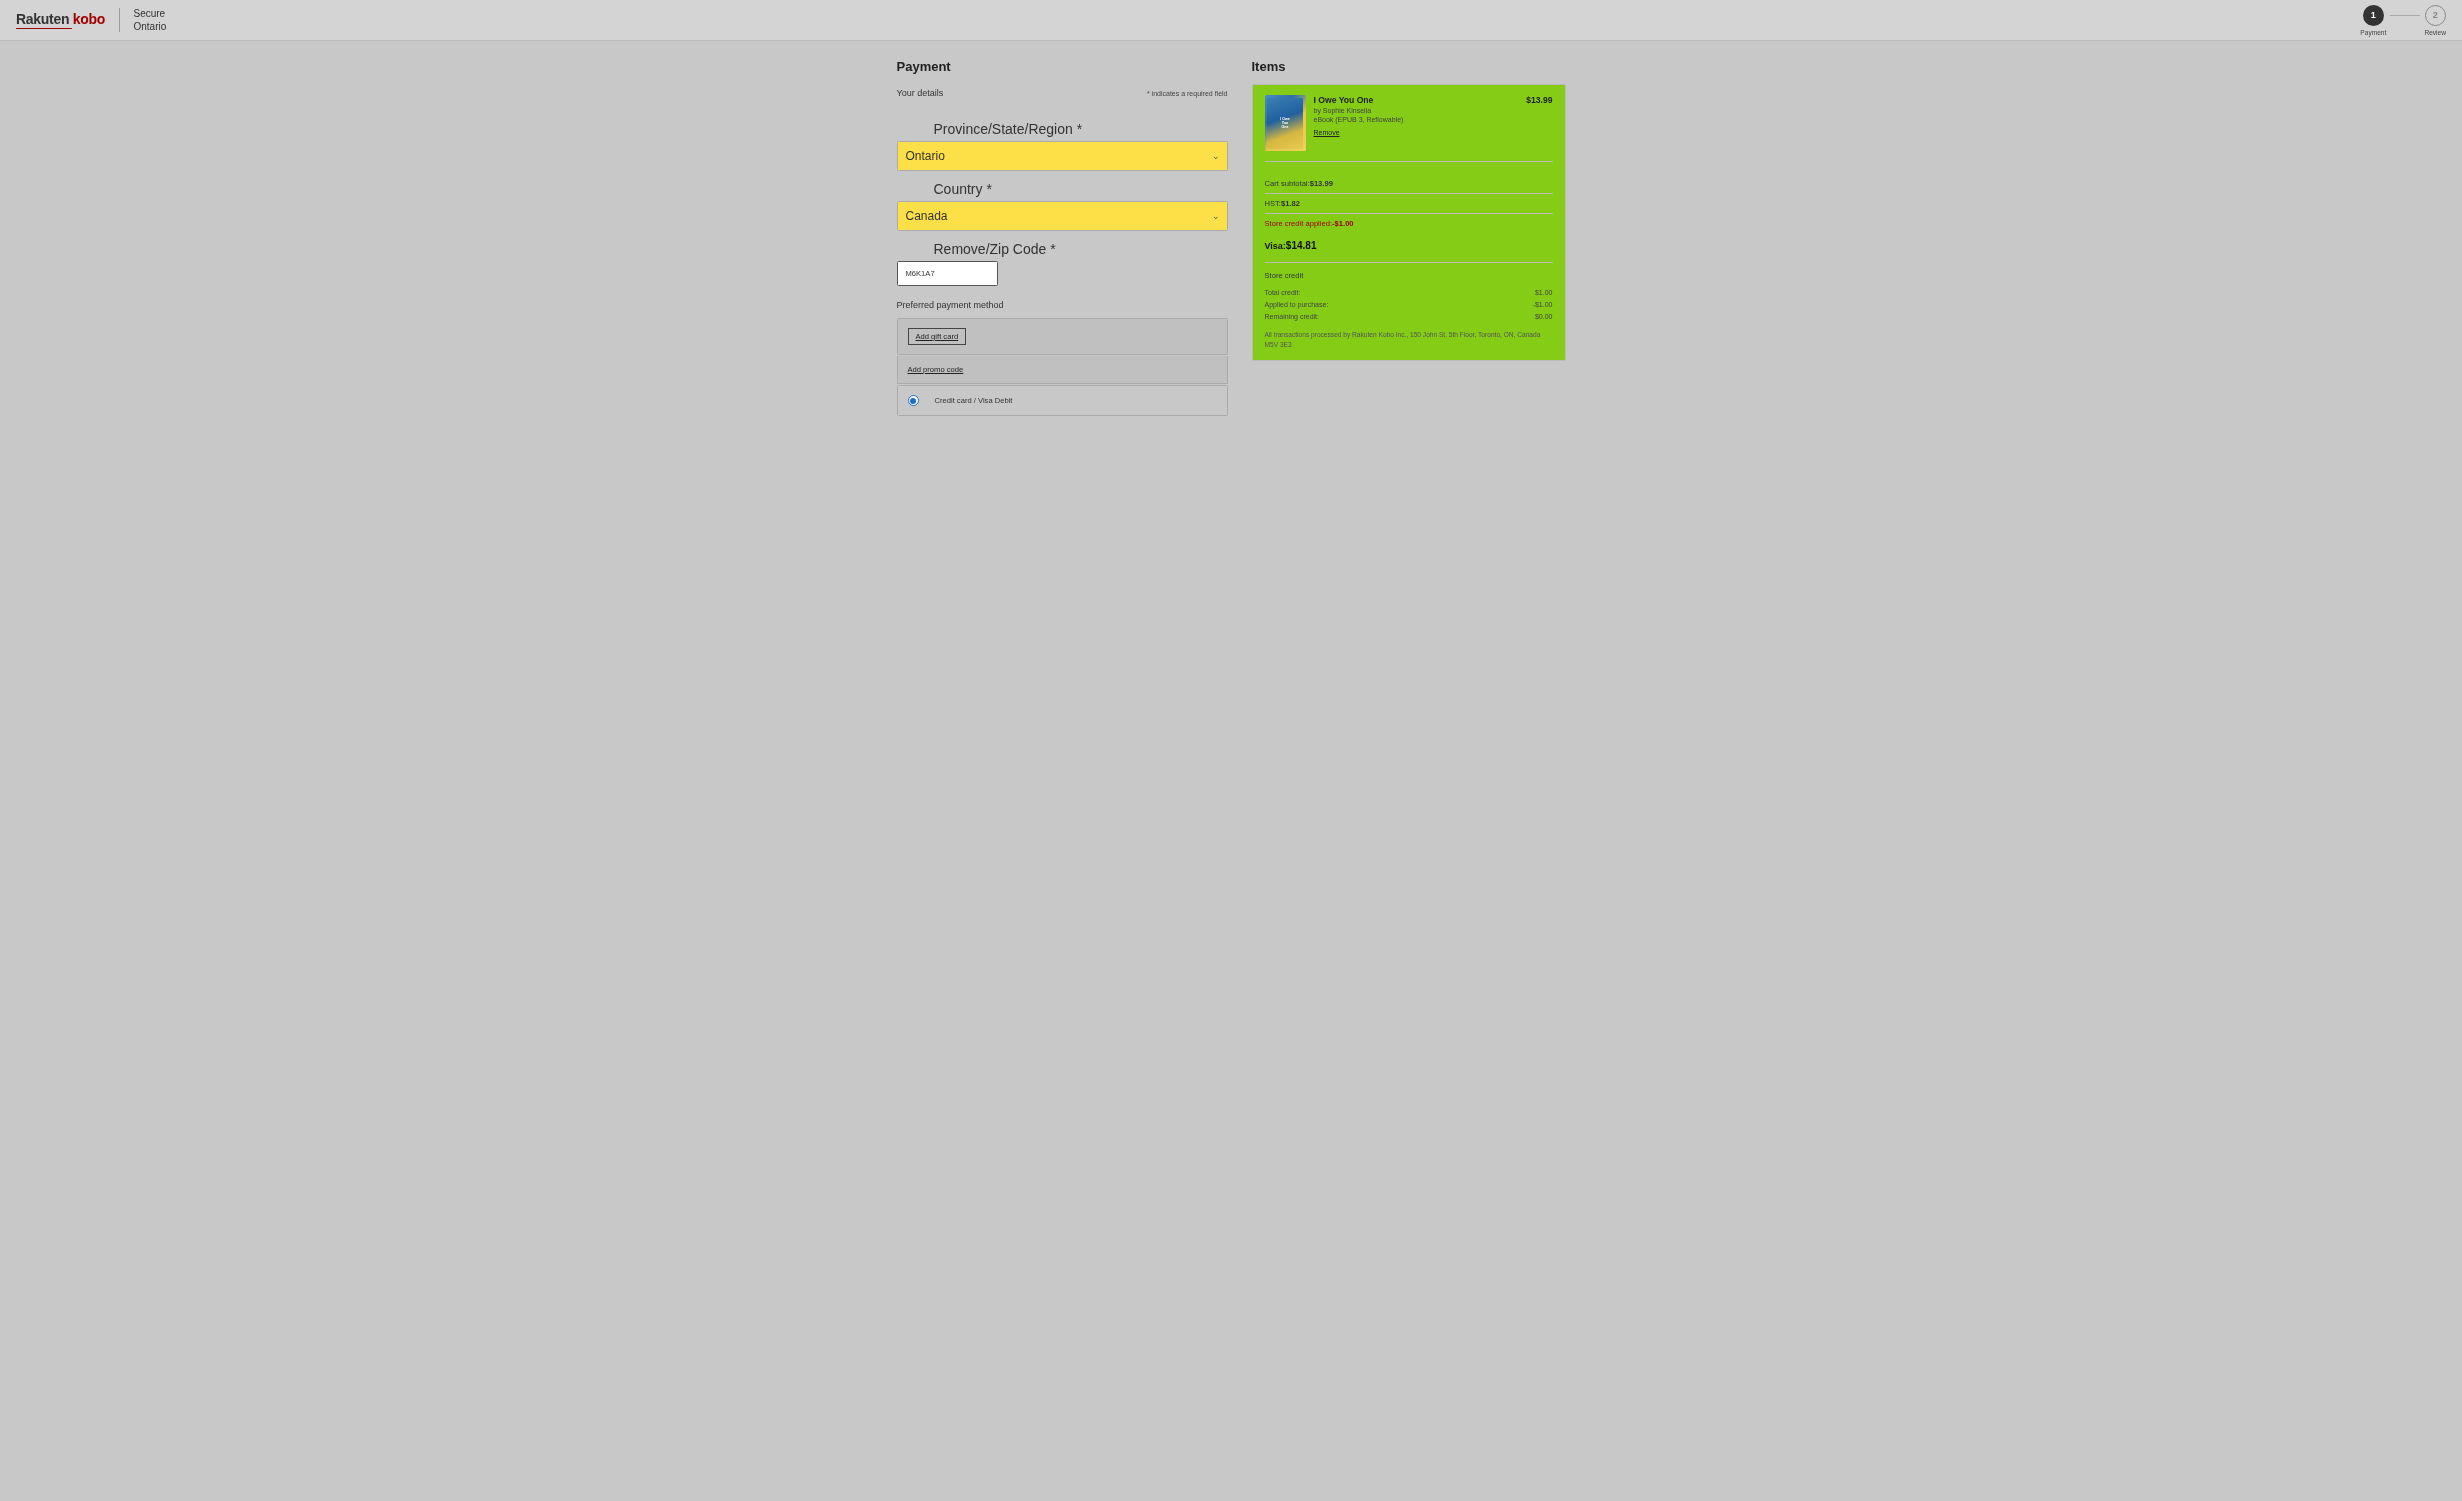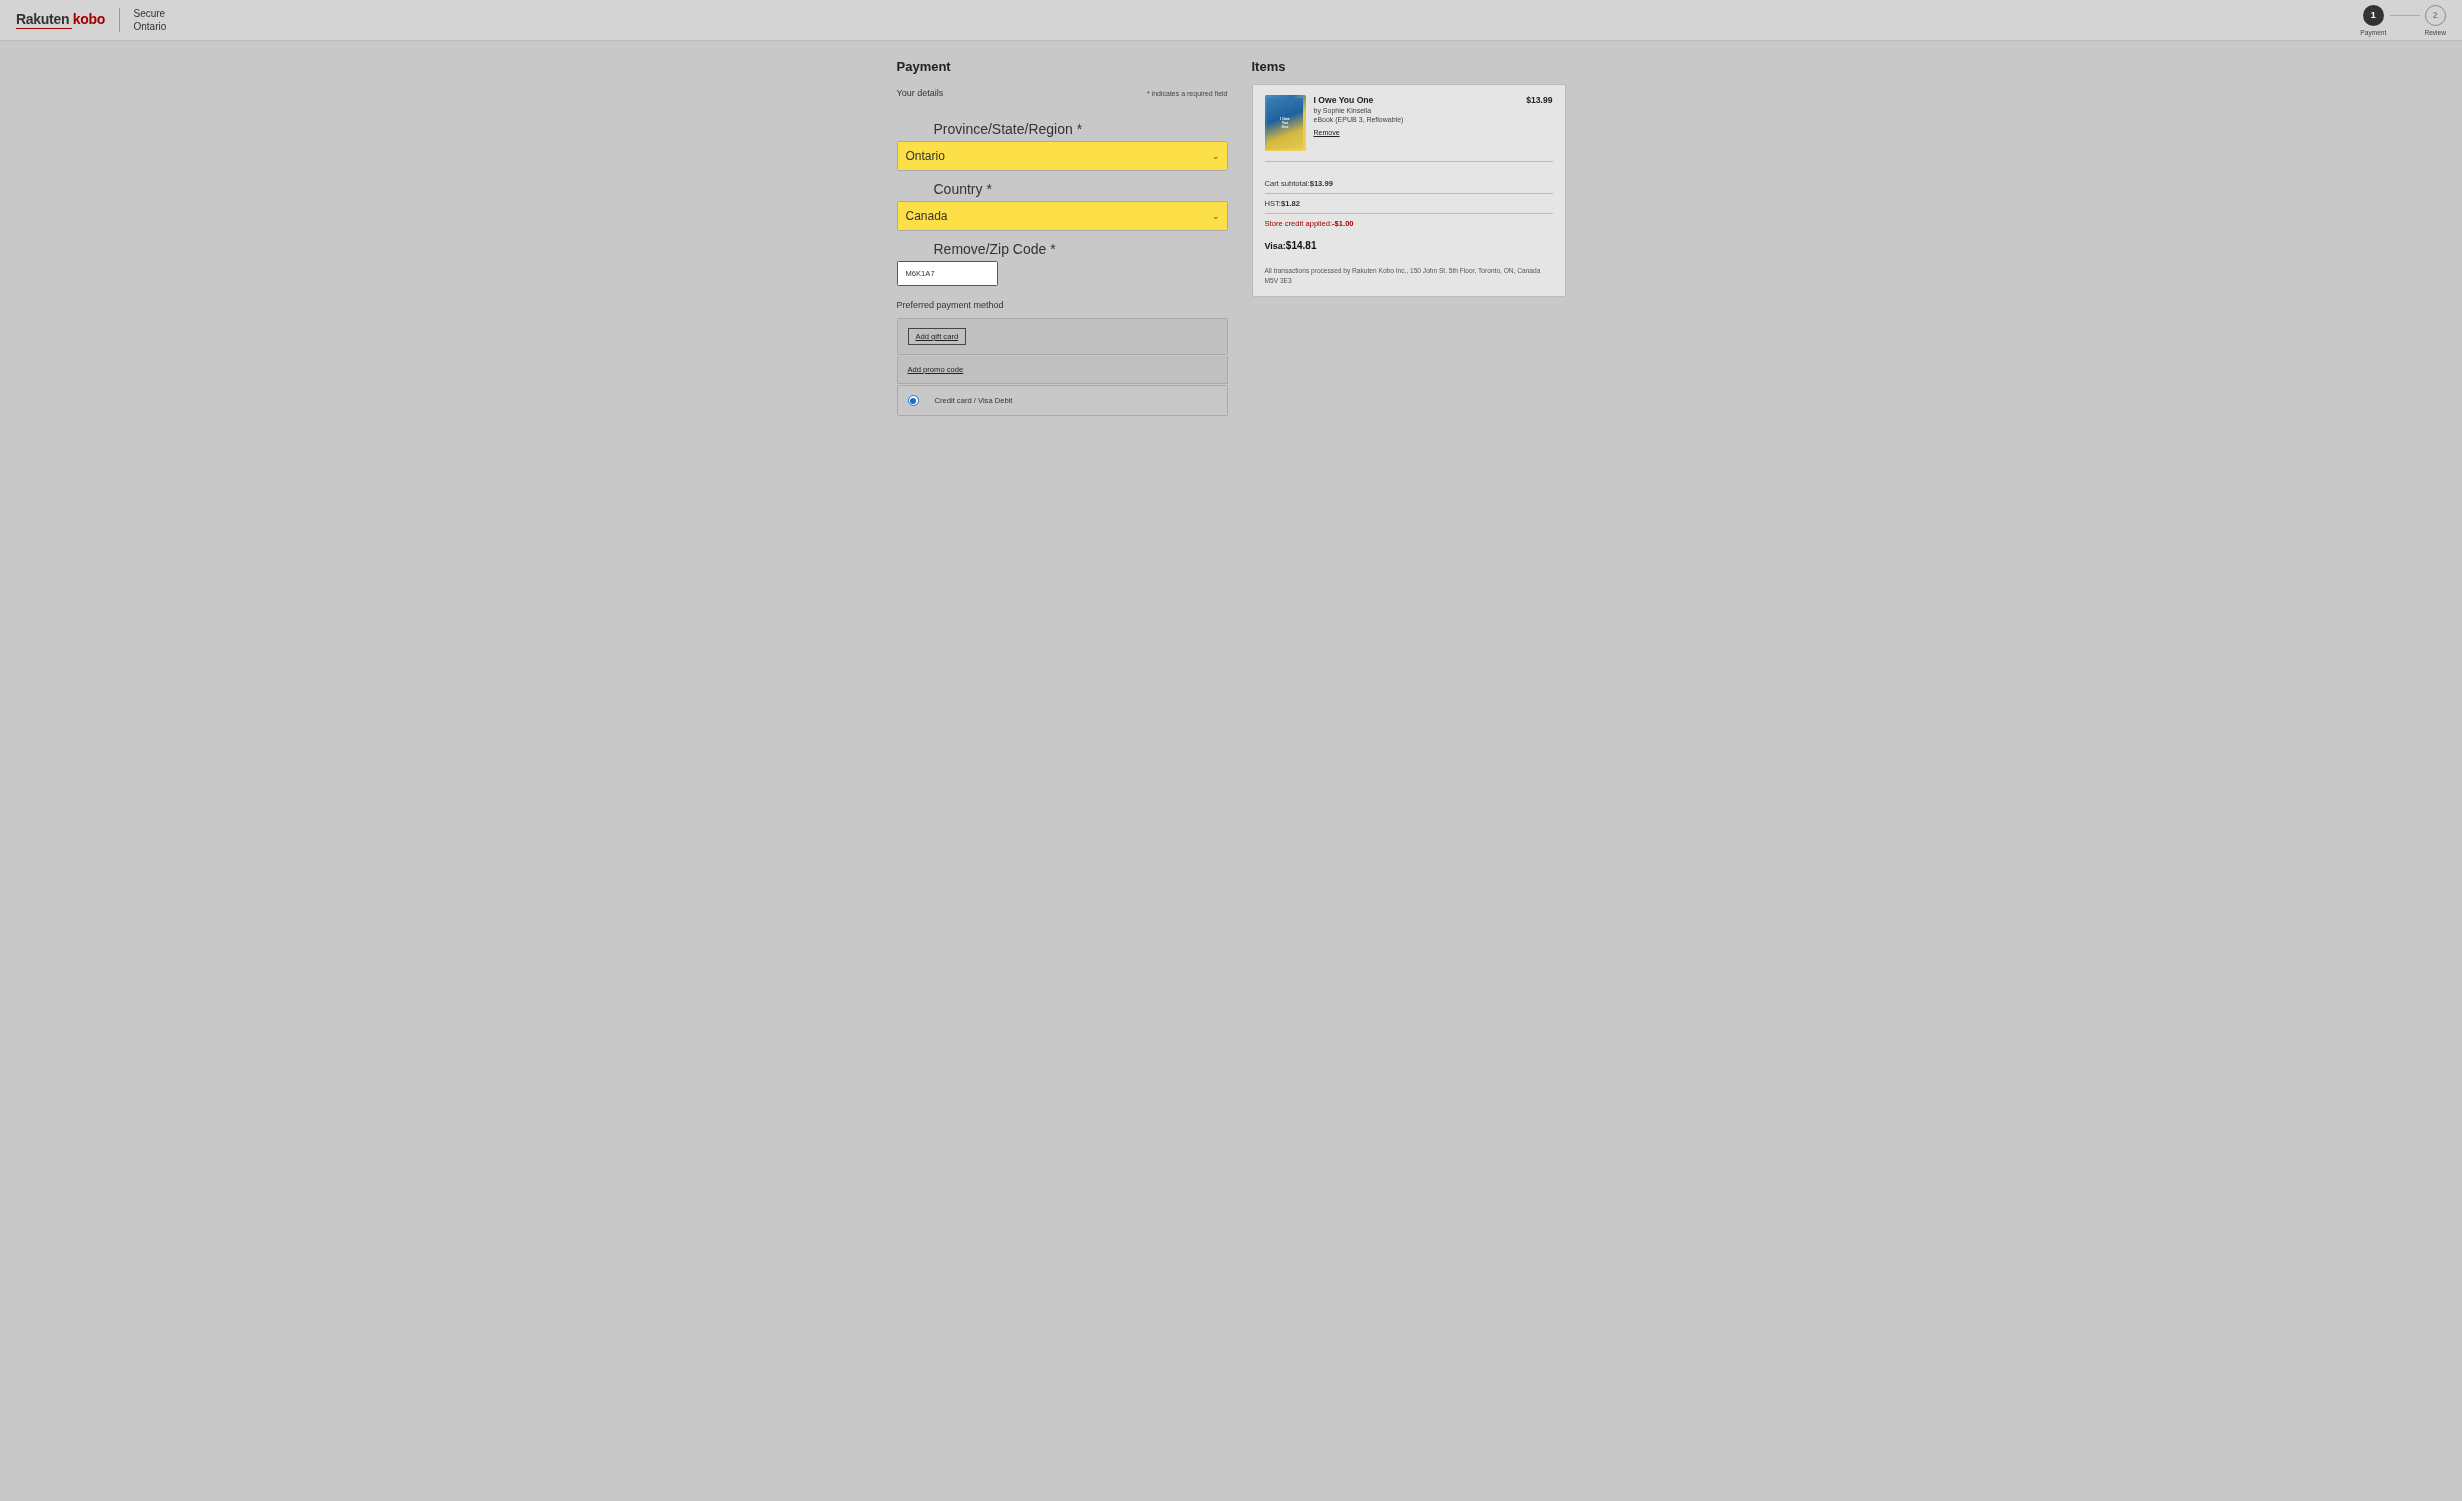--- a/index.html
+++ b/index.html
@@ -265,21 +265,21 @@
     }
 
     .items-title {
       font-size: 13px;
       font-weight: 600;
       color: #222;
       margin-bottom: 10px;
     }
 
     .items-box {
-      background: #e5e5e5;
+      background: #84cc16;
       border: 0.5px solid #bbb;
       border-radius: 2px;
       padding: 10px 12px;
       margin-bottom: 0;
     }
 
     .item-row {
       display: flex;
       gap: 8px;
       align-items: flex-start;
@@ -541,19 +541,34 @@
         <div class="total-row store-credit no-border">
           <span>Store credit applied:</span>
           <span class="total-amount red">-$1.00</span>
         </div>
         <div class="total-row grand-total">
           <span>Visa:</span>
           <span class="total-amount grand">$14.81</span>
         </div>
       </div>
 
+      <div class="store-credit-section">
+        <div class="store-credit-title">Store credit</div>
+        <div class="credit-row">
+          <span>Total credit:</span>
+          <span>$1.00</span>
+        </div>
+        <div class="credit-row">
+          <span>Applied to purchase:</span>
+          <span>-$1.00</span>
+        </div>
+        <div class="credit-row">
+          <span>Remaining credit:</span>
+          <span>$0.00</span>
+        </div>
+      </div>
 
       <div class="transactions-note">All transactions processed by Rakuten Kobo Inc., 150 John St. 5th Floor, Toronto, ON, Canada M5V 3E3</div>
     </div>
   </div>
 
 </div>
 
 
 </body></html>

